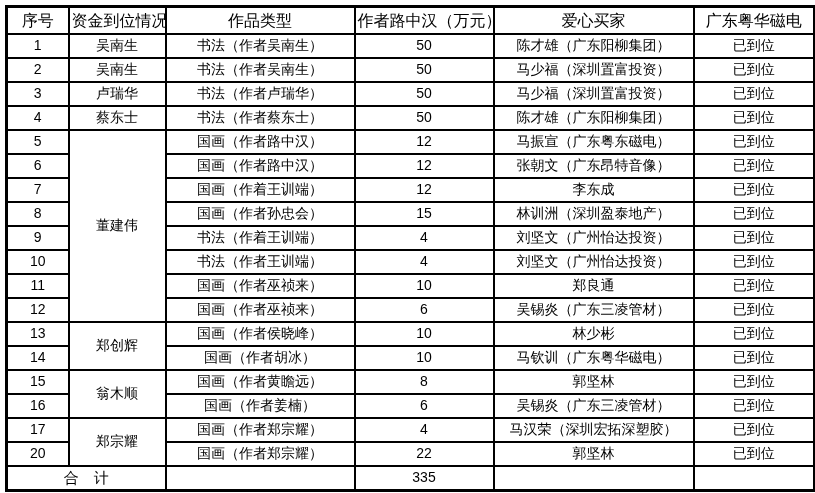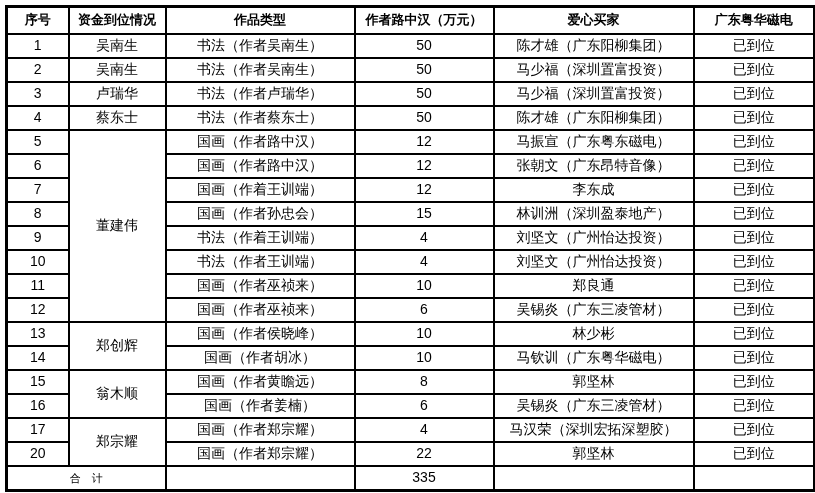--- a/index.html
+++ b/index.html
@@ -29,34 +29,34 @@
   table.auction td {
     border: 2px solid #000000;
     text-align: center;
     vertical-align: middle;
     padding: 0 2px;
     overflow: hidden;
     white-space: nowrap;
     line-height: 1.1;
   }
   table.auction th {
-    font-size: 13px;
-    font-weight: bold;
+    font-size: 16px;
+    font-weight: normal;
     height: 25px;
   }
   table.auction td {
     font-size: 14px;
     font-weight: normal;
     height: 22px;
   }
   td.cell-amount, td.cell-no {
     font-size: 13px;
   }
   tr.total-row td.cell-total-label {
-    font-size: 11px;
+    font-size: 15px;
   }
 </style>
 </head>
 <body>
 
 <div class="page">
   <table class="auction">
     <colgroup>
         <col style="width: 62px;">
         <col style="width: 97px;">

